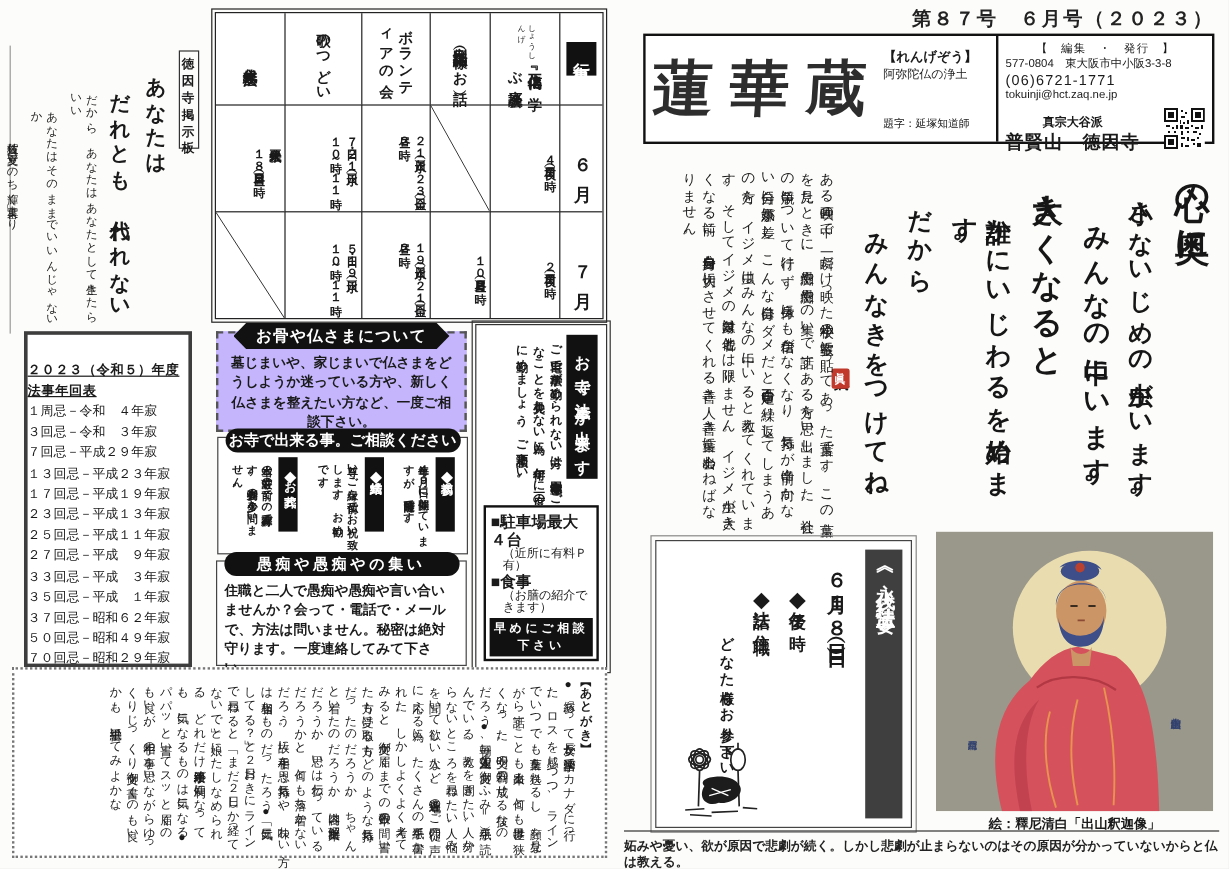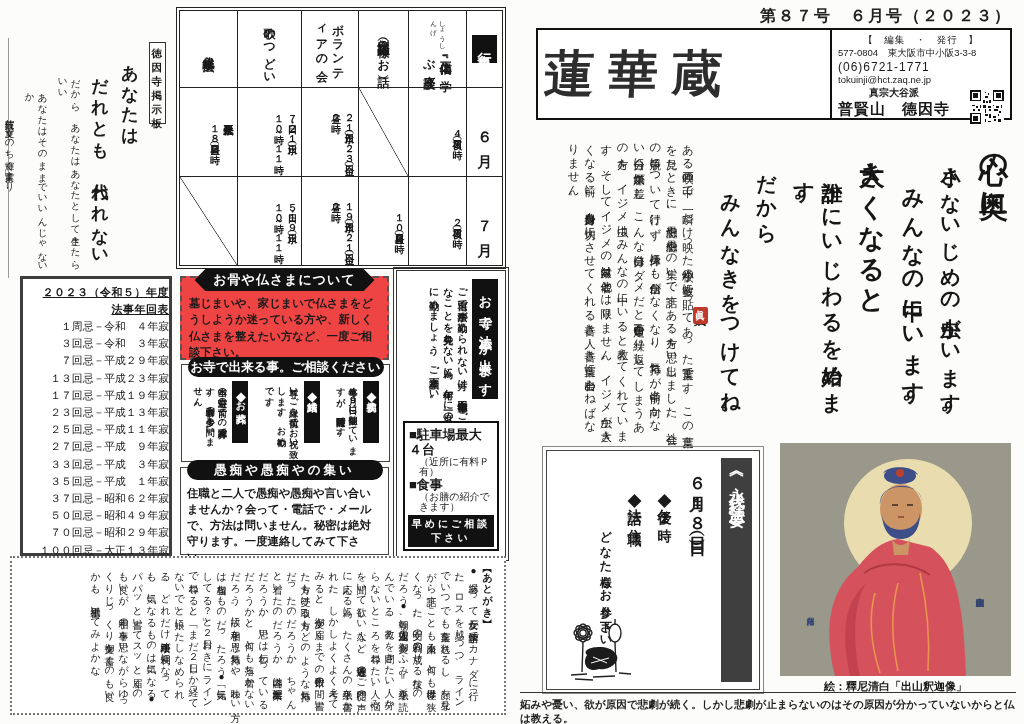--- a/index.html
+++ b/index.html
@@ -25,26 +25,26 @@
   .cell{border-left:1px solid #222;border-top:1px solid #222;display:flex;align-items:flex-start;justify-content:center;
         writing-mode:vertical-rl;font-size:10px;font-weight:bold;padding:5px 2px;box-sizing:border-box;line-height:1.35;white-space:pre-line;}
   .cell.c0{border-left:none;}
   .cell.r0{border-top:none;align-items:center;font-size:12px;letter-spacing:1px;}
   .cell.month{align-items:center;justify-content:center;font-size:15px;letter-spacing:8px;padding-top:14px;}
   .titlecell{display:flex;align-items:center;justify-content:center;writing-mode:horizontal-tb;padding:4px;}
   .titlebox{background:#111;color:#fff;writing-mode:vertical-rl;font-size:14px;font-weight:bold;letter-spacing:4px;padding:6px 3px;}
   .diag{background-image:linear-gradient(to top right,transparent calc(50% - 0.7px),#333 50%,transparent calc(50% + 0.7px));}
   .furi{font-size:6.5px;font-weight:normal;letter-spacing:0;}
 
-  .memorial{left:20px;top:276px;width:152px;height:280px;border:3px solid #3d3d3d;box-sizing:border-box;
-            padding-top:5px;text-align:right;background:#fff;}
+  .memorial{left:20px;top:276px;width:140px;height:280px;border:3px solid #3d3d3d;box-sizing:border-box;
+            padding-top:22px;text-align:left;background:#fff;}
   .mem-t{font-size:11px;font-weight:bold;text-decoration:underline;line-height:17px;letter-spacing:0.5px;}
   .mem-row{font-size:10.8px;line-height:17.2px;letter-spacing:0px;}
 
-  .bones{left:180px;top:276px;width:209px;height:84px;border:2px dashed #555;box-sizing:border-box;background:#ef4444;}
+  .bones{left:180px;top:276px;width:209px;height:84px;border:2px dashed #555;box-sizing:border-box;background:#c4b5fd;text-align:center;}
   .flagbanner{margin:-9px auto 2px;width:180px;height:22px;background:#111;color:#fff;font-size:13px;font-weight:bold;
               display:flex;align-items:center;justify-content:center;letter-spacing:1px;
               clip-path:polygon(0 50%,6% 0,94% 0,100% 50%,94% 100%,6% 100%);}
   .bones-body{font-size:11.3px;font-weight:bold;line-height:1.45;padding:2px 7px;}
 
   .services{left:181px;top:364px;width:209px;height:98px;border:1px solid #444;box-sizing:border-box;background:#fff;}
   .pillbanner{margin:-8px auto 4px;width:196px;height:20px;background:#111;color:#fff;border-radius:11px;
               font-size:12.5px;font-weight:bold;display:flex;align-items:center;justify-content:center;}
   .svc-row{display:flex;flex-direction:row-reverse;justify-content:space-between;padding:0 10px;height:72px;}
   .svc-item{display:flex;flex-direction:row-reverse;gap:4px;}
@@ -79,21 +79,21 @@
             align-self:center;transform:skewX(-3deg);white-space:nowrap;}
   .mh-mid{display:flex;flex-direction:column;justify-content:space-between;padding:6px 0 4px;}
   .mh-reading{font-size:11px;font-weight:bold;}
   .mh-sub{font-size:10px;}
   .mh-callig{font-size:9px;}
   .mh-right{width:178px;padding:4px 6px;display:flex;flex-direction:column;box-sizing:border-box;}
   .mh-pub{font-size:9.5px;text-align:center;letter-spacing:1px;}
   .mh-addr{font-size:9.5px;white-space:nowrap;}
   .mh-phone{font-size:12px;letter-spacing:1px;}
   .mh-mail{font-size:9.5px;}
-  .mh-temple-row{display:flex;gap:20px;margin-top:1px;}
+  .mh-temple-row{display:flex;align-items:flex-end;gap:20px;margin-top:1px;}
   .mh-temple-col{flex:1;text-align:center;}
   .mh-sect{font-size:10px;font-weight:bold;}
   .mh-temple{font-size:15px;font-weight:bold;letter-spacing:1px;white-space:nowrap;}
 
   .essay{left:528px;top:136px;width:168px;height:300px;writing-mode:vertical-rl;font-size:11.5px;line-height:1.42;letter-spacing:0.5px;}
 
   .callig{left:694px;top:130px;width:320px;height:308px;display:flex;flex-direction:row-reverse;gap:9px;
           font-family:"DejaVu Serif",serif;font-weight:700;color:#161616;}
   .kcol{writing-mode:vertical-rl;letter-spacing:2px;}
   .k0{font-size:29px;padding-top:2px;}
@@ -229,20 +229,27 @@
     <span class="aw-title">【あとがき】</span>
     <span>●縁あって長女が語学留学でカナダに行った。ロスを感じつつ、ラインでいつでも言葉を送れるし、顔を見ながら話すことも出来る。何とも世界は狭くなった。文明の利器の成せる技なのだろう●毎朝、蓮如上人の御文（おふみ＝手紙）を読んでいる。教えを聞きたい人、分からないところを尋ねたい人、悩みを聞いて欲しい人など、遠近各地のご門徒の声に応える為に、たくさんの手紙を書かれた。しかしよくよく考えてみると、御文が届くまでの数十日の間、書いた方も受け取る方もどのような気持ちだったのだろうか。ちゃんと着いたのだろうか、内容は理解出来ただろうか、思いは伝わっているだろうかと、何とも落ち着かないだろう。故に相手を思う気持ちや、味わい方は相当なものだったろう●「元気にしてる？」と２日おきにラインで尋ねると、「まだ２日しか経ってないで」と娘にたしなめられる。どれだけ連絡手段が便利になっても、気になるものは気になる●パパッと書いてスッと届くのも良いが、相手の事を思いながらゆっくりじっくり御文を書くのも良いかも。手紙書いてみよかな。</span>
   </div>
   <div class="purple-ball"></div>
 
   <div class="abs issue">第８７号　６月号（２０２３）</div>
 
   <div class="abs masthead">
     <div class="mh-left">
       <div class="mh-title">蓮華蔵</div>
+      <div class="mh-mid">
+        <div>
+          <div class="mh-reading">【れんげぞう】</div>
+          <div class="mh-sub">阿弥陀仏の浄土</div>
+        </div>
+        <div class="mh-callig">題字：延塚知道師</div>
+      </div>
     </div>
     <div class="mh-right">
       <div class="mh-pub">【　編集　・　発行　】</div>
       <div class="mh-addr">577-0804　東大阪市中小阪3-3-8</div>
       <div class="mh-phone">(06)6721-1771</div>
       <div class="mh-mail">tokuinji@hct.zaq.ne.jp</div>
       <div class="mh-temple-row">
         <div class="mh-temple-col">
           <div class="mh-sect">真宗大谷派</div>
           <div class="mh-temple">普賢山　德因寺</div>

